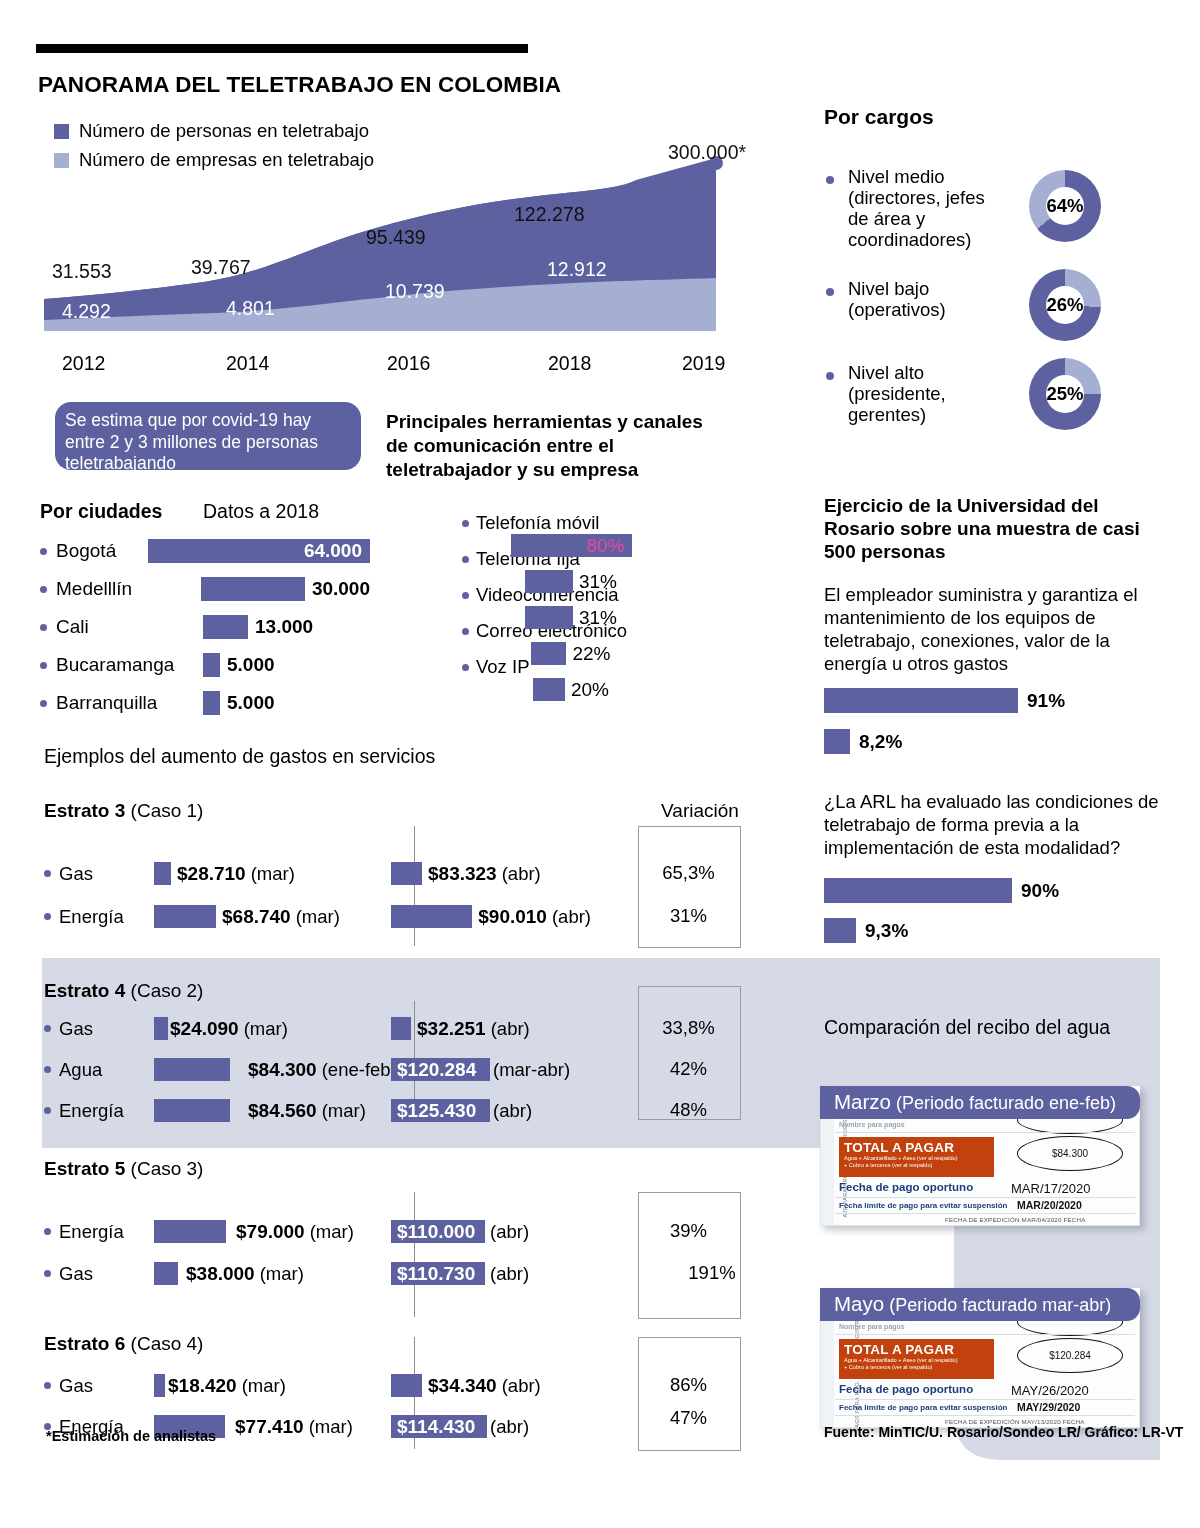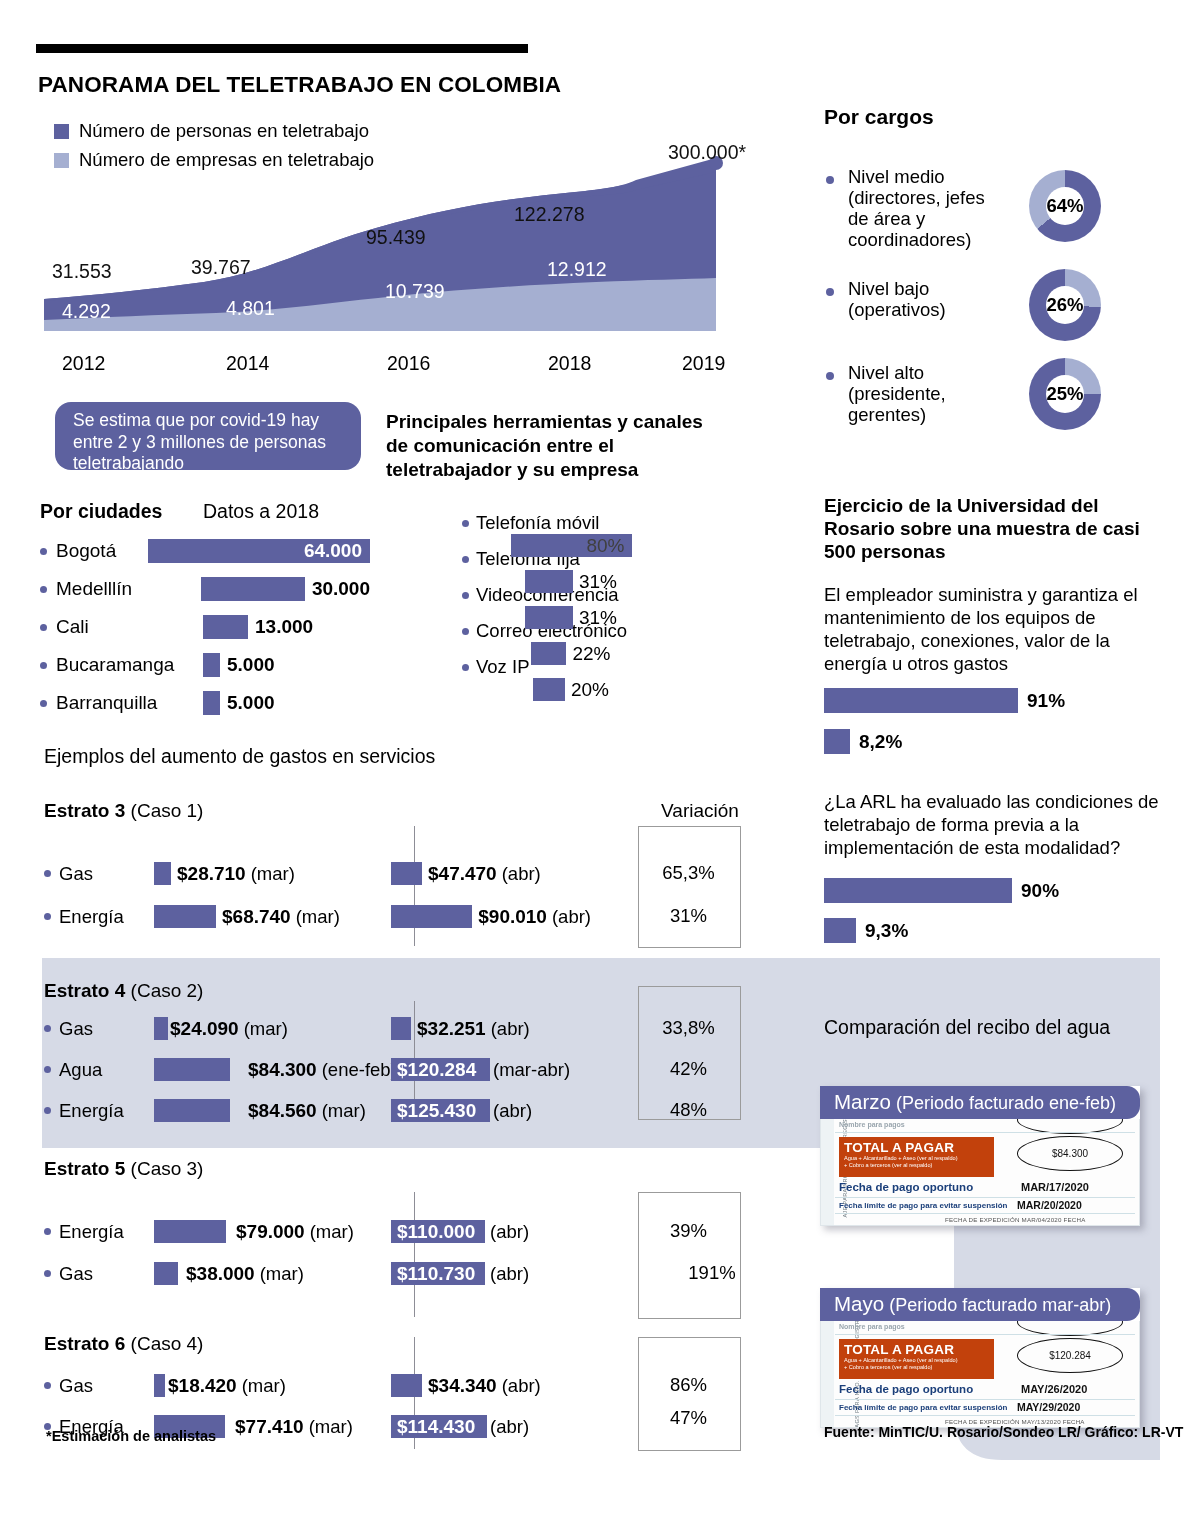--- a/index.html
+++ b/index.html
@@ -20,42 +20,42 @@
   #areachart{left:36px;top:150px;width:740px;height:215px;}
   #areachart svg{display:block;}
   .ac-lbl{position:absolute;font-size:19.5px;white-space:nowrap;}
   .ac-lbl.dark{color:#111;}
   .ac-lbl.white{color:#fff;}
   #xaxis{left:36px;top:352px;width:740px;height:30px;}
   .xt{position:absolute;font-size:19.5px;}
   
   #bubble{left:55px;top:402px;width:306px;height:68px;background:#5d619f;
           border-radius:16px;color:#fff;font-size:17.5px;line-height:21.5px;
-          padding:8px 14px 0 18px;box-sizing:border-box;}
+          padding:8px 14px 0 10px;box-sizing:border-box;}
   
   #ciudades{left:40px;top:500px;width:330px;}
   #ciudades .hdr{display:flex;font-size:19.5px;font-weight:bold;margin-bottom:9px;}
   #ciudades .hdr .c1{width:163px;}
   #ciudades .hdr .c2{font-weight:normal;}
   .city-row{display:flex;align-items:center;height:38px;}
   .city-name{width:163px;font-size:19px;display:flex;align-items:center;gap:9px;}
   .dot{width:7px;height:7px;border-radius:50%;background:#5d619f;flex:none;}
   .city-barwrap{display:flex;align-items:center;position:relative;}
   .city-bar{height:24px;background:#5d619f;}
   .city-val{font-size:19px;font-weight:bold;margin-left:7px;white-space:nowrap;}
   .city-val.inside{position:absolute;right:8px;margin:0;color:#fff;}
   
   #tools-title{left:386px;top:410px;width:320px;font-size:19px;font-weight:bold;line-height:24px;}
   #tools{left:386px;top:512px;width:370px;}
   .tool-row{display:flex;align-items:center;height:36px;flex-direction:column;}
   .tool-name{width:218px;font-size:18.5px;display:flex;align-items:center;gap:7px;}
   .tool-barwrap{display:flex;align-items:center;position:relative;}
   .tool-bar{height:23px;background:#5d619f;}
   .tool-val{font-size:19px;margin-left:6px;white-space:nowrap;}
-  .tool-val.inside{position:absolute;right:7px;margin:0;color:#404040;}
+  .tool-val.inside{position:absolute;right:7px;margin:0;color:#ec4899;}
   
   #cargos-title{left:824px;top:105px;font-size:21px;font-weight:bold;}
   .cargo-row{position:absolute;display:flex;align-items:flex-start;}
   .cargo-dot{width:8px;height:8px;border-radius:50%;background:#5d619f;margin-top:10px;margin-right:14px;flex:none;}
   .cargo-lbl{font-size:18.5px;line-height:21px;width:165px;}
   .donut{position:relative;width:72px;height:72px;flex:none;}
   .donut .hole{position:absolute;left:17px;top:17px;width:38px;height:38px;border-radius:50%;background:#fff;}
   .donut .pv{position:absolute;left:0;top:0;width:72px;height:72px;display:flex;align-items:center;justify-content:center;
              font-size:18.5px;font-weight:bold;color:#000;}
   
@@ -95,21 +95,21 @@
   .side-strip{position:absolute;left:0;top:0;width:13px;height:100%;background:#eef3f5;}
   .side-strip span{position:absolute;left:-31px;top:40px;transform:rotate(-90deg);
                    font-size:5.6px;color:#6d7a80;white-space:nowrap;letter-spacing:.3px;}
   .tot-box{position:absolute;left:18px;top:18px;width:155px;height:40px;background:#c2410c;color:#fff;}
   .tot-box .t1{font-size:13.5px;font-weight:bold;padding:3px 0 0 5px;letter-spacing:.2px;}
   .tot-box .t2{font-size:5.6px;padding:0 0 0 5px;line-height:7.2px;}
   .ellipse{position:absolute;left:196px;top:17px;width:104px;height:33px;border:1px solid #111;border-radius:50%;}
   .ellipse span{display:block;text-align:center;line-height:33px;font-size:10px;color:#111;}
   .el-ghost{position:absolute;left:196px;top:-13px;width:104px;height:26px;border:1px solid #111;border-radius:50%;}
   .rowA{position:absolute;left:18px;top:62px;font-size:11.5px;font-weight:bold;color:#1b3f7a;}
-  .rowA2{position:absolute;left:200px;top:62px;font-size:11px;color:#111;font-weight:bold;}
+  .rowA2{position:absolute;left:190px;top:62px;font-size:13px;color:#111;font-weight:normal;}
   .rowB{position:absolute;left:18px;top:82px;font-size:8px;font-weight:bold;color:#1b3f7a;}
   .rowB2{position:absolute;left:196px;top:80px;font-size:10.5px;color:#111;font-weight:bold;}
   .rowC{position:absolute;left:124px;top:97px;font-size:6.2px;color:#555;letter-spacing:.2px;}
   .ghosttxt{position:absolute;left:18px;top:2px;font-size:7px;color:#9aa6ae;font-weight:bold;}
   .hline{position:absolute;left:14px;width:300px;height:1px;background:#cfe0e6;}
   #fuente{left:824px;top:1424px;font-size:14px;font-weight:bold;}
 </style>
 </head>
 <body>
 
@@ -349,21 +349,21 @@
       <i class="dot"></i>
       <span>Gas</span>
     </span>
   <span class="exp-cell" style="width:250px">
     <span class="exp-bar" style="width:17px"></span>
     <span class="exp-amt">$28.710</span>
     <span class="exp-per">(mar)</span>
   </span>
   <span class="exp-cell" style="width:200px;margin-left:-13px">
     <span class="exp-bar" style="width:31px"></span>
-    <span class="exp-amt">$47.470</span>
+    <span class="exp-amt">$83.323</span>
     <span class="exp-per">(abr)</span>
   </span>
 </div>
 <div class="vval" style="left:638px;top:862px;width:101px;">65,3%</div>
 <div class="exp-row abs" style="left:44px;top:905px;">
   <span class="exp-name">
       <i class="dot"></i>
       <span>Energía</span>
     </span>
   <span class="exp-cell" style="width:250px">

